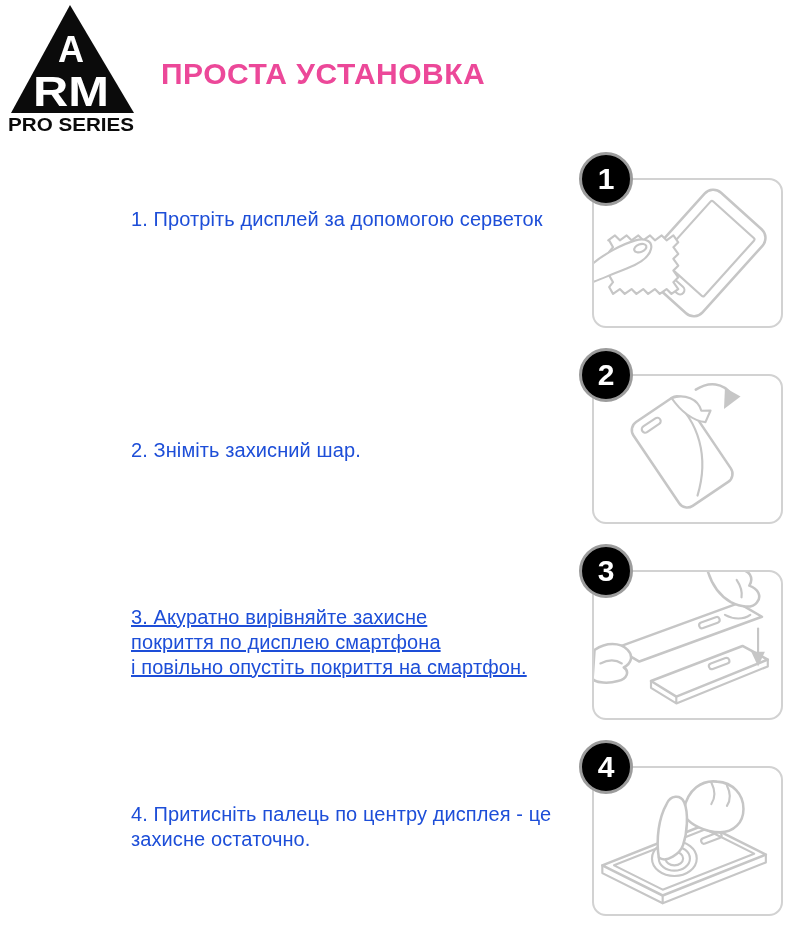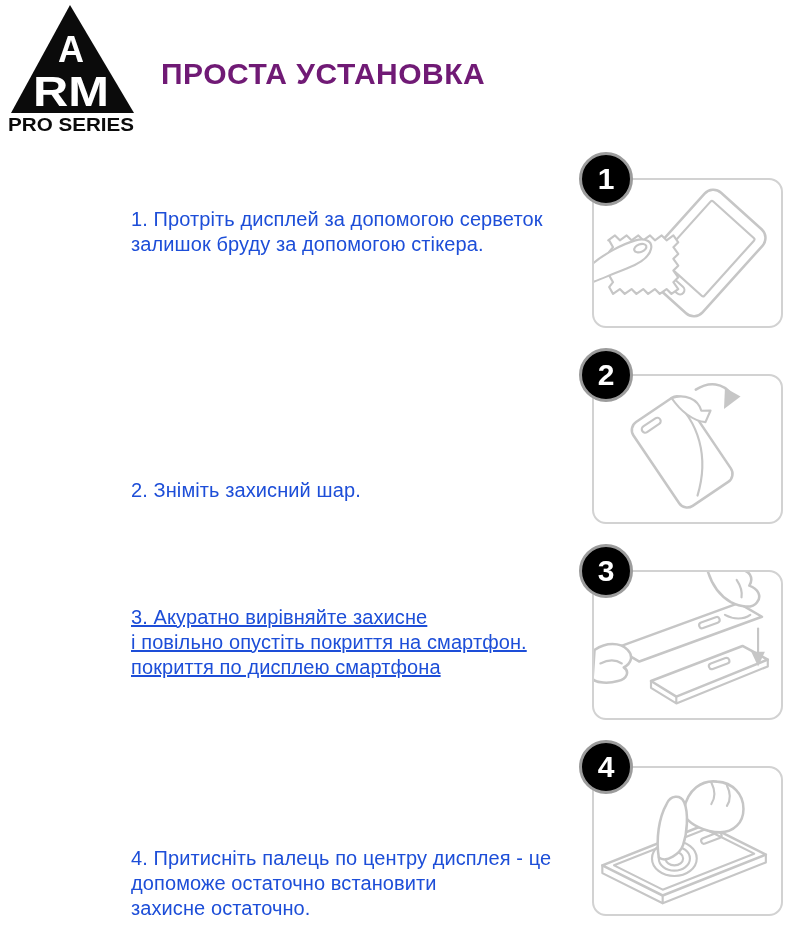--- a/index.html
+++ b/index.html
@@ -5,32 +5,32 @@
   html,body{margin:0;padding:0;background:#ffffff;}
   .canvas{
     position:relative;width:792px;height:928px;background:#ffffff;overflow:hidden;
     font-family:"Liberation Sans", sans-serif;
   }
   
   .logo-svg{position:absolute;left:4px;top:2px;width:134px;height:132px;}
   
   .page-title{
     position:absolute;left:161px;top:57px;
-    font-size:30px;font-weight:800;letter-spacing:0.5px;color:#701a75;white-space:nowrap;
+    font-size:30px;font-weight:800;letter-spacing:0.5px;color:#ec4899;white-space:nowrap;
   }
   
   .step-text{
     position:absolute;left:131px;width:452px;
     font-size:20px;line-height:25px;color:#1d4ed8;letter-spacing:0.1px;
   }
   .step-text div{white-space:nowrap;}
   #step-text-1{top:207px;}
-  #step-text-2{top:438px;margin-top:40px;}
+  #step-text-2{top:438px;}
   #step-text-3{top:605px;text-decoration:underline;}
-  #step-text-4{top:802px;margin-top:44px;}
+  #step-text-4{top:802px;}
   
   .illus-box{
     position:absolute;left:592px;width:191px;height:150px;
     border:2px solid #d2d2d2;border-radius:14px;box-sizing:border-box;background:#ffffff;
   }
   #box-1{top:178px;}
   #box-2{top:374px;}
   #box-3{top:570px;}
   #box-4{top:766px;}
   .illus-box svg{position:absolute;left:0;top:0;width:187px;height:146px;}
@@ -54,36 +54,34 @@
     <polygon points="66,3 130,111 7,111" fill="#0b0b0b"></polygon>
     <text x="67" y="60" text-anchor="middle" font-family="Liberation Sans, sans-serif" font-size="36" font-weight="800" fill="#ffffff">A</text>
     <text x="67" y="104" text-anchor="middle" font-family="Liberation Sans, sans-serif" font-size="42" font-weight="800" fill="#ffffff" textLength="76" lengthAdjust="spacingAndGlyphs">RM</text>
     <text x="67" y="129" text-anchor="middle" font-family="Liberation Sans, sans-serif" font-size="19" font-weight="700" fill="#0b0b0b" textLength="126" lengthAdjust="spacingAndGlyphs">PRO SERIES</text>
   </svg>
 
   <div class="page-title">ПРОСТА УСТАНОВКА</div>
 
   <div class="step-text" id="step-text-1">
     <div>1. Протріть дисплей за допомогою серветок</div>
-    <div>залишок бруду за допомогою стікера.</div>
   </div>
 
   <div class="step-text" id="step-text-2">
     <div>2. Зніміть захисний шар.</div>
   </div>
 
   <div class="step-text" id="step-text-3">
     <div>3. Акуратно вирівняйте захисне</div>
+    <div>покриття по дисплею смартфона</div>
     <div>і повільно опустіть покриття на смартфон.</div>
-    <div>покриття по дисплею смартфона</div>
   </div>
 
   <div class="step-text" id="step-text-4">
     <div>4. Притисніть палець по центру дисплея - це</div>
-    <div>допоможе остаточно встановити</div>
     <div>захисне остаточно.</div>
   </div>
 
   <div class="illus-box" id="box-1">
     <div class="badge">
       <span>1</span>
     </div>
     <svg viewBox="0 0 191 150" class="line-art">
       <g transform="translate(112,75) rotate(42)">
         <rect x="-40" y="-58" width="80" height="116" rx="12"></rect>

